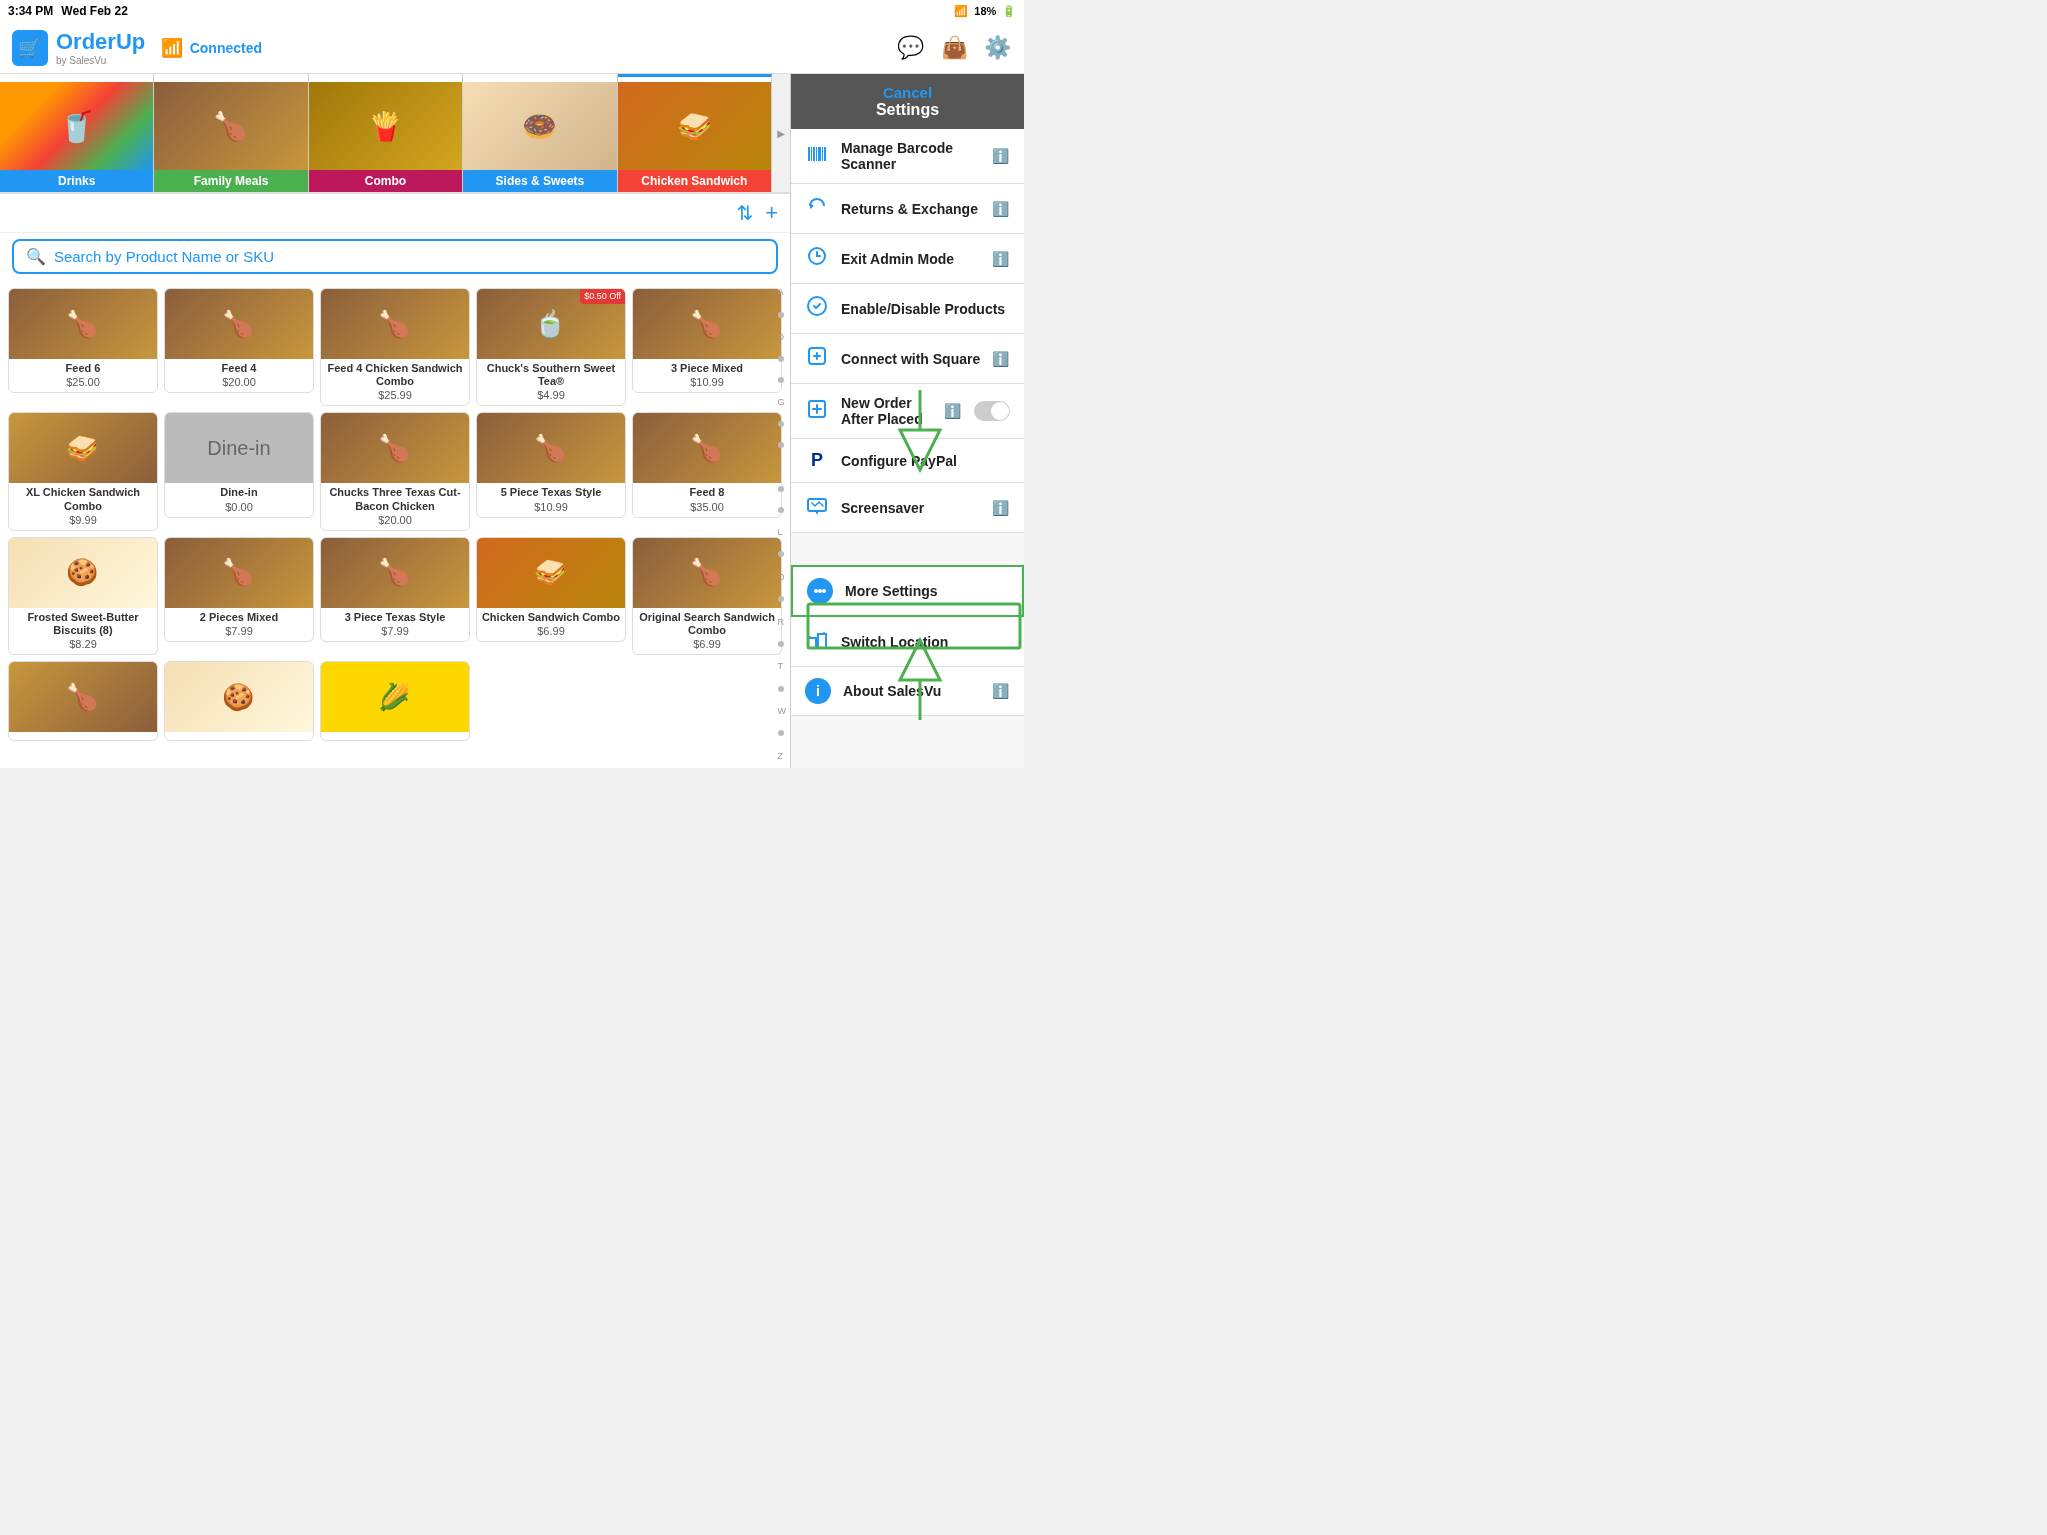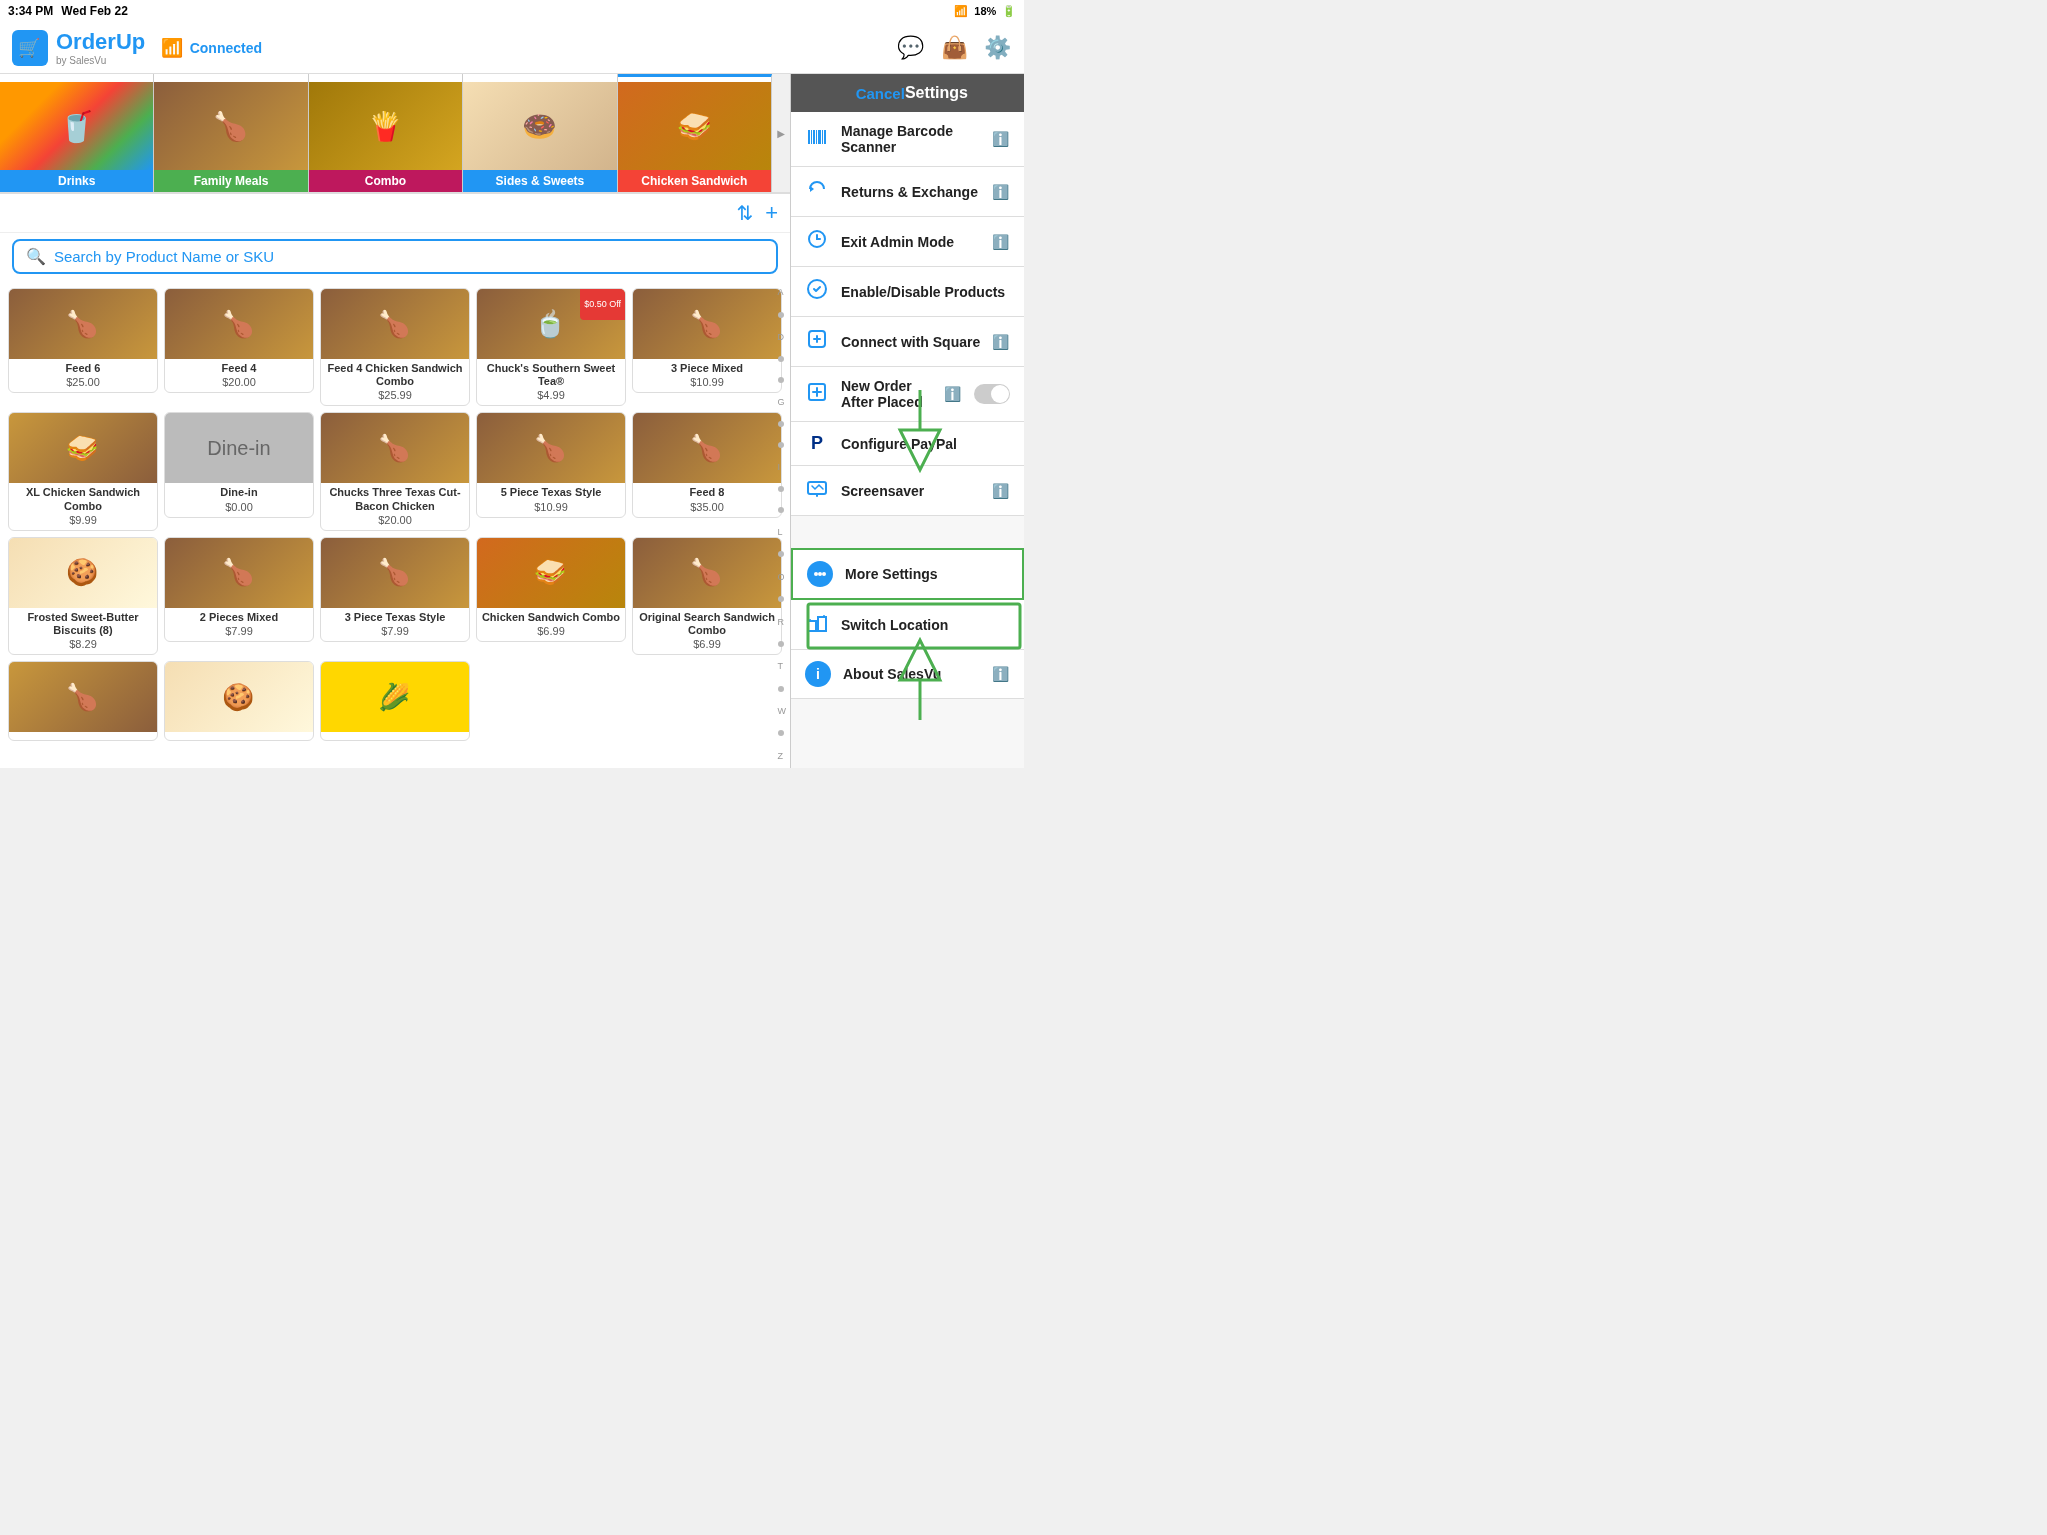--- a/index.html
+++ b/index.html
@@ -84,42 +84,42 @@
       background: #fff; cursor: pointer; text-align: center;
     }
     .product-img-placeholder {
       width: 100%; height: 70px;
       background: #c8a870;
     }
     .product-name { font-size: 11px; font-weight: 600; padding: 3px 4px 1px; color: #333; line-height: 1.2; }
     .product-price { font-size: 11px; color: #555; padding-bottom: 4px; }
     .product-badge {
       position: absolute; top: 0; right: 0; background: #e53935; color: #fff;
-      font-size: 9px; padding: 10px 4px; border-radius: 0 0 0 4px; line-height: 1.2;
+      font-size: 9px; padding: 2px 4px; border-radius: 0 0 0 4px; line-height: 1.2;
     }
     .product-card-wrap { position: relative; }
 
     
     #alpha-index {
       position: absolute; right: 4px; top: 0; height: 100%;
       display: flex; flex-direction: column; justify-content: space-around;
       font-size: 9px; color: #999; pointer-events: none;
     }
     .alpha-dot { width: 6px; height: 6px; border-radius: 50%; background: #bbb; }
 
     
     #right-panel {
       width: 234px; background: #f7f7f7;
       display: flex; flex-direction: column;
       border-left: 1px solid #ccc;
     }
     #settings-header {
       background: #555; color: #fff; padding: 10px 16px;
-      display: flex; align-items: center; justify-content: flex-end;
-      font-size: 16px; font-weight: 700;
+      display: flex; align-items: center; justify-content: flex-start;
+      font-size: 16px; font-weight: 700; flex-direction: column;
     }
     #settings-header .cancel-btn {
       color: #2196F3; font-size: 15px; cursor: pointer; font-weight: 600;
     }
 
     .settings-list { flex: 1; overflow-y: auto; }
     .settings-item {
       display: flex; align-items: center; gap: 12px;
       padding: 11px 14px; border-bottom: 1px solid #ddd;
       background: #fff; cursor: pointer;

